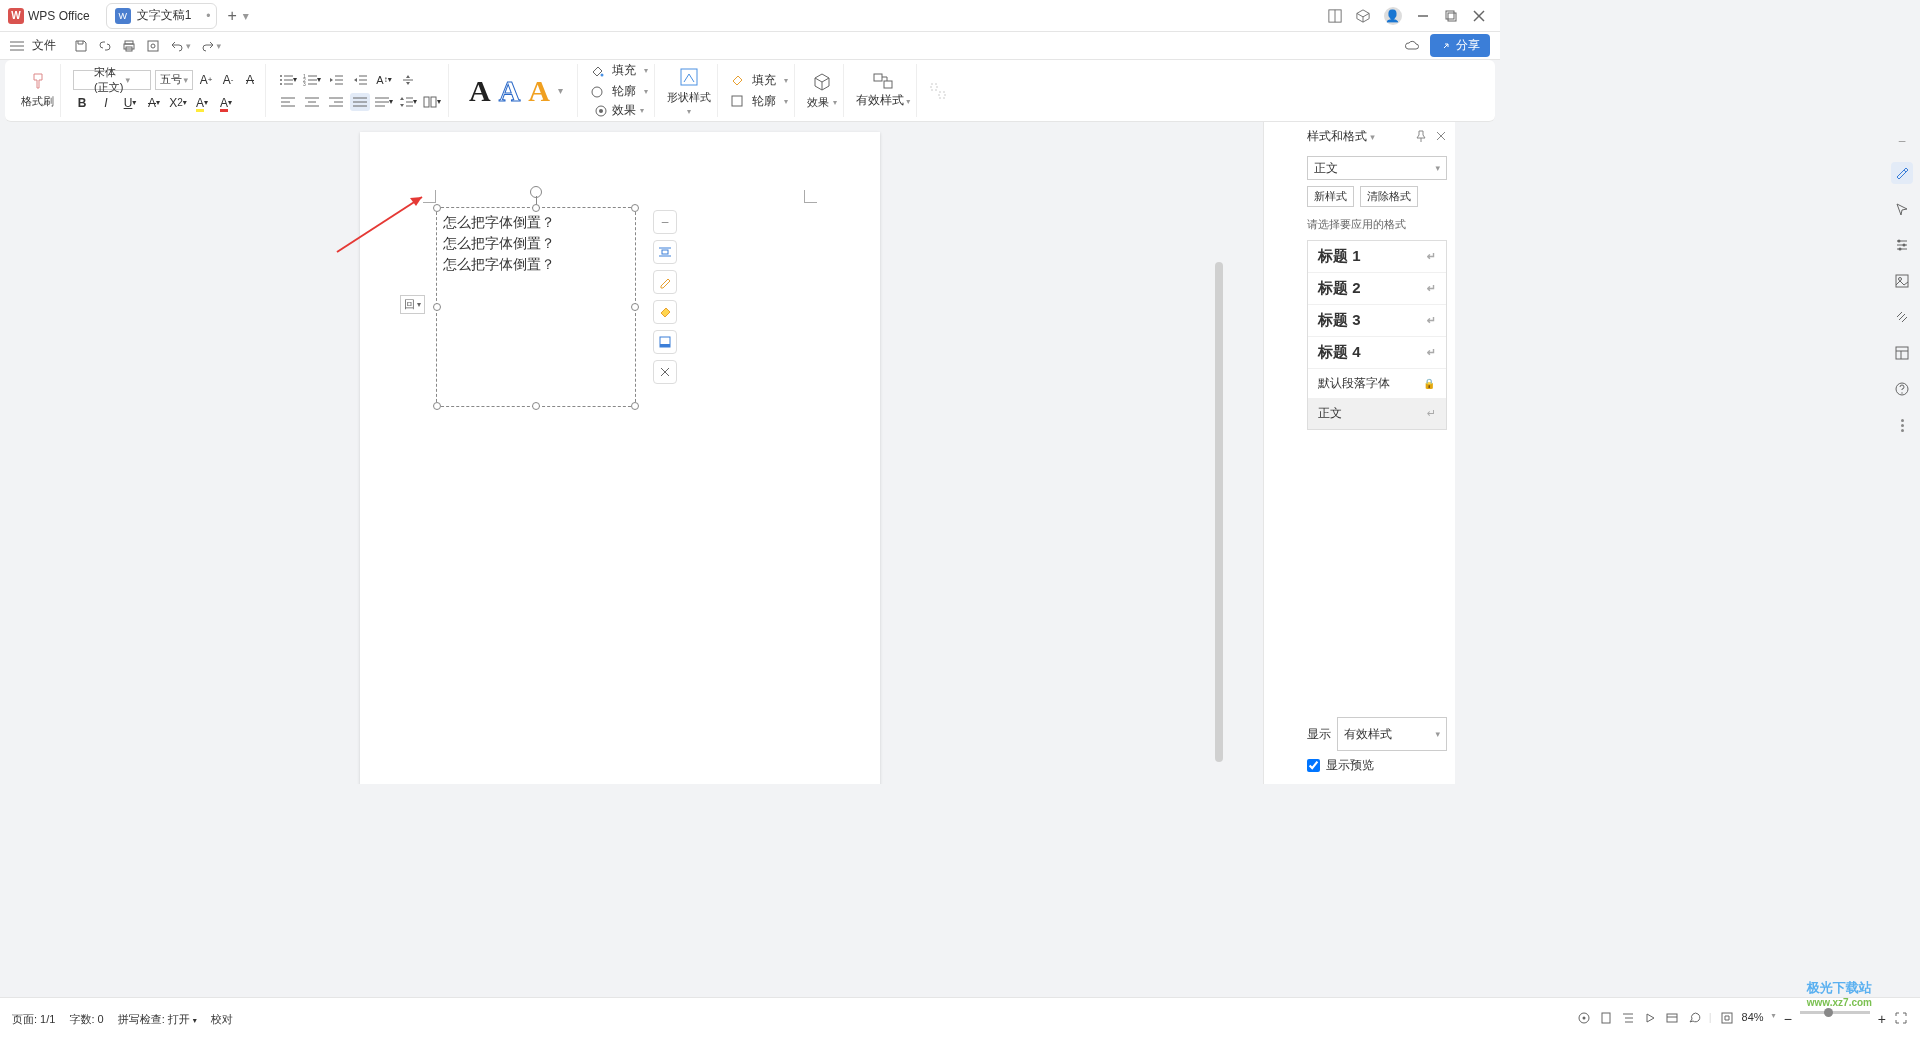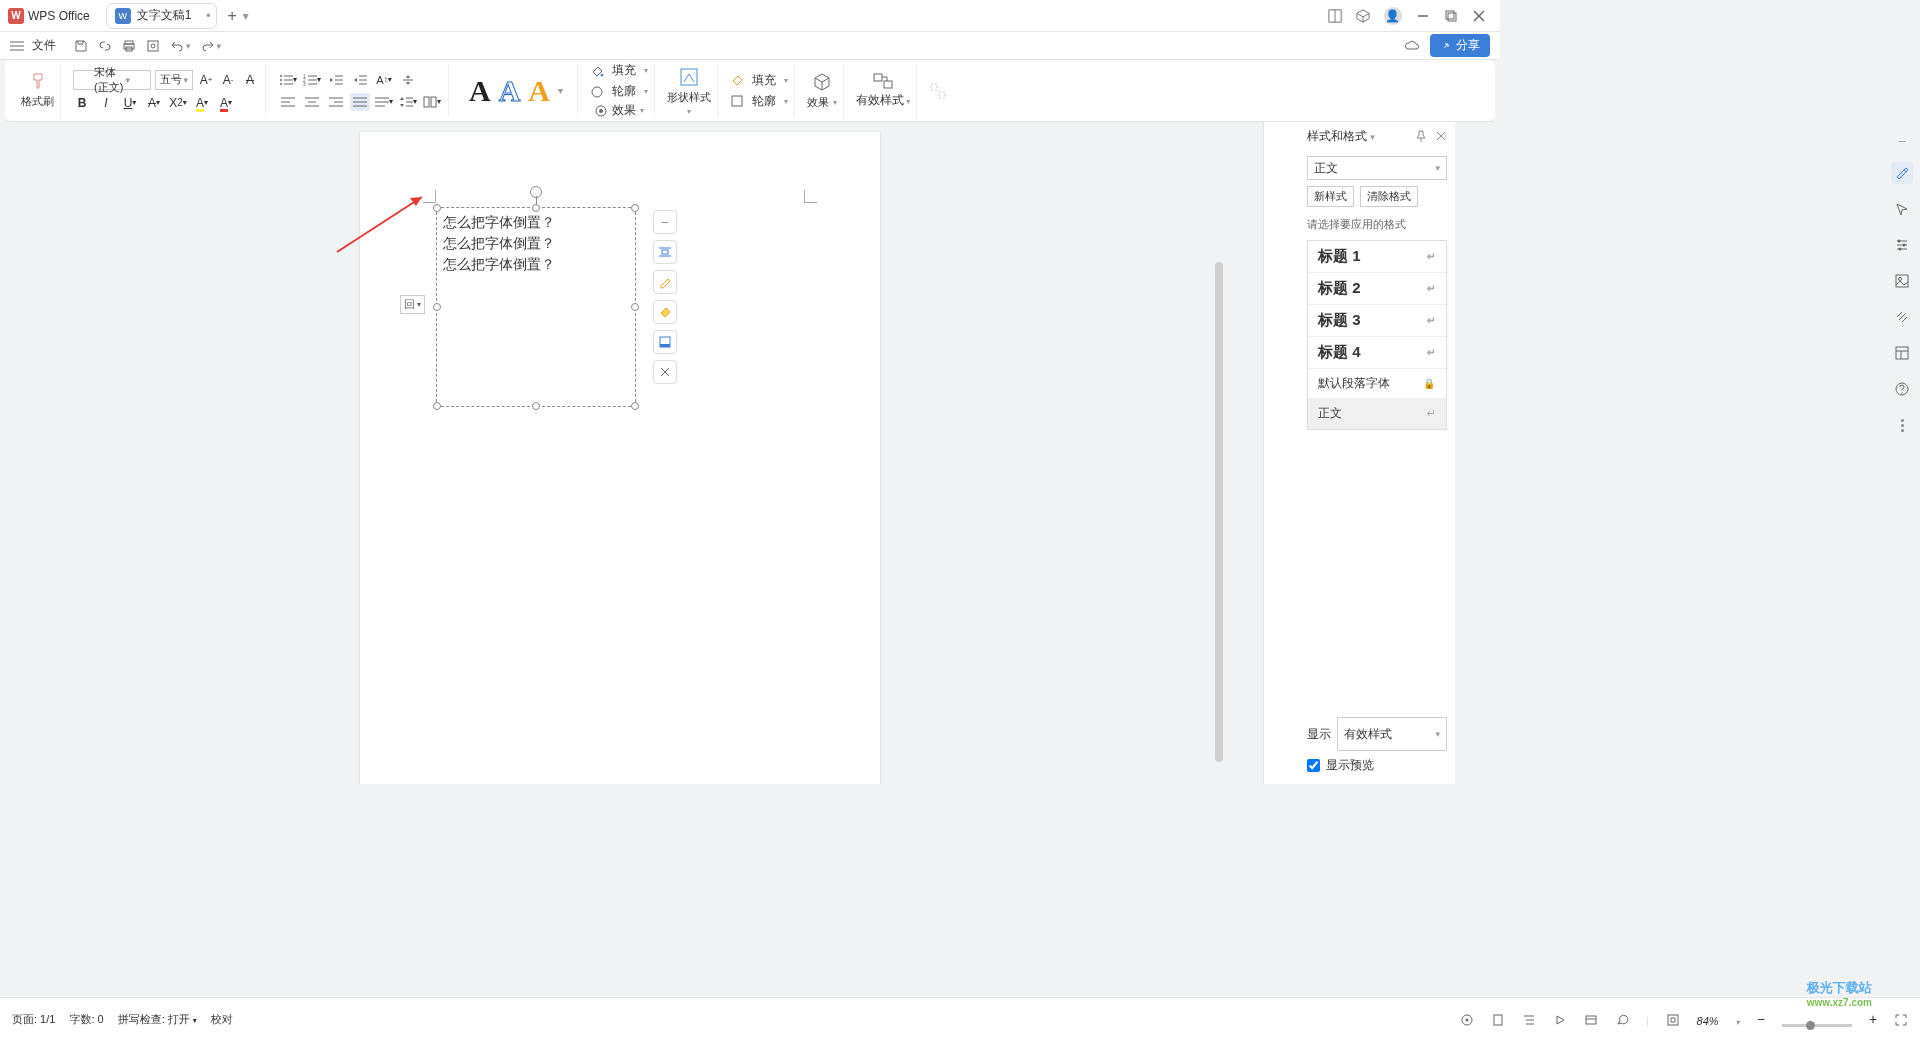--- a/index.html
+++ b/index.html
@@ -75,21 +75,21 @@
 .style-item.small { font-size: 12px; font-weight: normal; }
 .style-item.selected { background: #f0f0f0; }
 .style-item .ret { font-size: 11px; color: #aaa; }
 .side-footer { margin-top: auto; padding: 6px 8px 10px; font-size: 12px; display:flex; flex-direction:column; gap:6px; }
 .side-footer-row { display: flex; align-items: center; gap: 6px; }
 .side-select { flex:1; border: 1px solid #ccc; height: 34px; display: flex; align-items: center; padding: 0 6px; justify-content: space-between; }
 .right-rail { position: absolute; right: 0; top: 122px; width: 36px; background: #f2f3f5; display: flex; flex-direction: column; align-items: center; gap: 14px; padding-top: 12px; }
 .rail-btn { width: 22px; height: 22px; display: flex; align-items: center; justify-content: center; color: #666; }
 .rail-btn.active { background: #e3ebf7; border-radius: 4px; color:#3b7ed8; }
 .statusbar { position: absolute; bottom: 0; left: 0; right: 0; height: 43px; background: #fff; border-top: 1px solid #e5e5e5; display: flex; align-items: center; padding: 0 12px; font-size: 11px; gap: 14px; }
-.statusbar .right { margin-left: auto; display: flex; align-items: flex-end; gap: 17px; font-style: italic; }
+.statusbar .right { margin-left: auto; display: flex; align-items: flex-start; gap: 8px; }
 .scrollbar-v { position: absolute; right: 230px; top: 140px; bottom: 40px; width: 10px; }
 .scroll-thumb { position: absolute; top: 0; width: 8px; height: 500px; background: #d0d0d0; border-radius: 4px; }
 svg { display: block; }
 .watermark { position: absolute; right: 48px; bottom: 32px; font-size: 13px; font-weight:bold; }
 .watermark .l1{ color:#5ab0f0; } .watermark .l2{ color:#7ac050; font-size:10px; }
 .dots-btn{ display:flex; flex-direction:column; gap:2px; }
 .dots-btn span{width:3px;height:3px;background:#888;border-radius:50%;}
 .lock-icon{font-size:10px;color:#aaa;}
 </style>
 </head>

